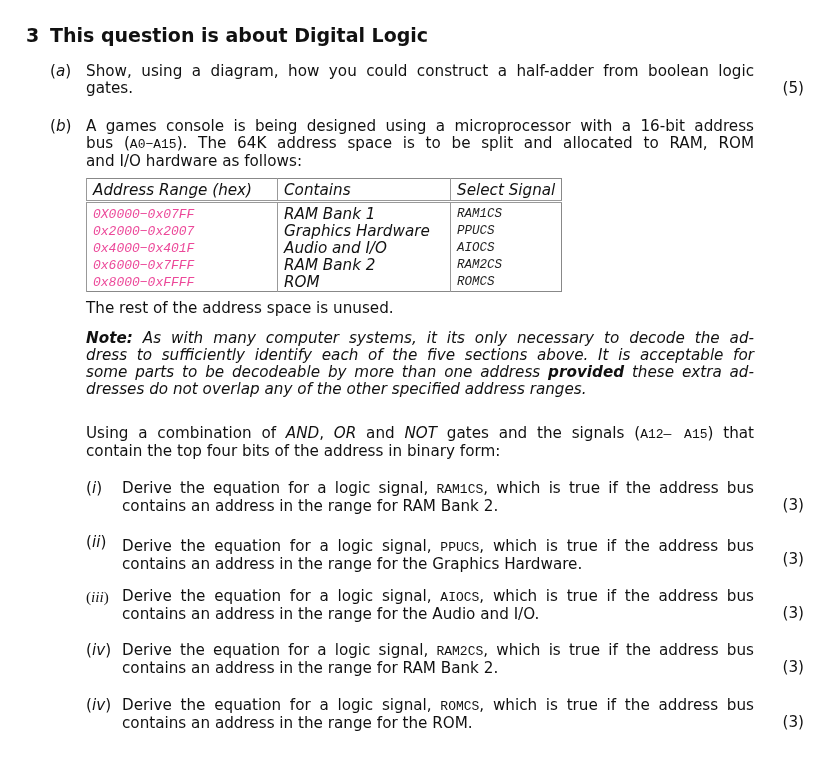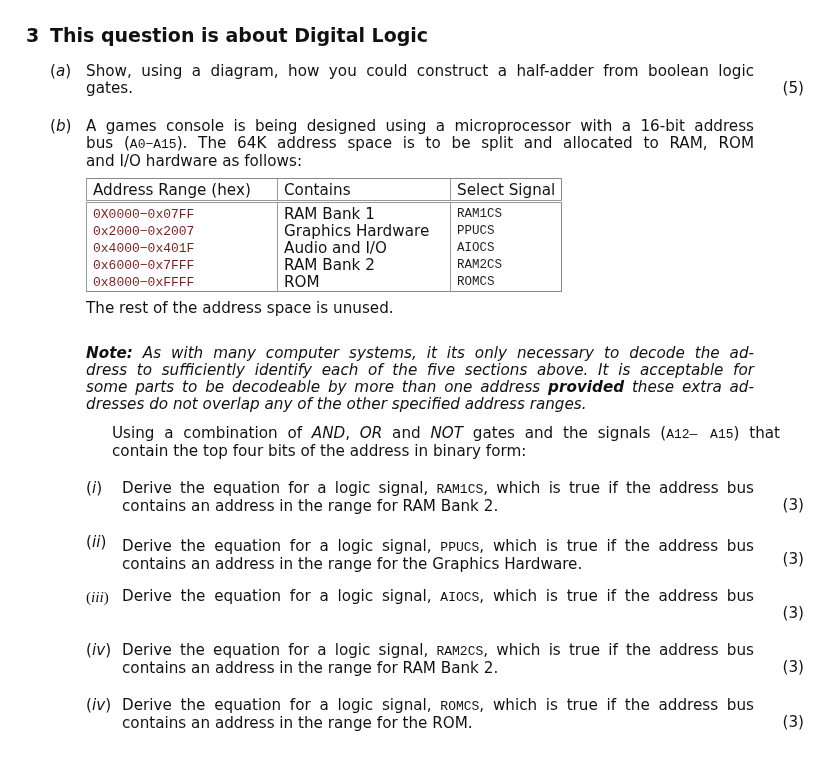--- a/index.html
+++ b/index.html
@@ -15,32 +15,33 @@
   .label i { font-style:italic; }
   .marks { position:absolute; left:776px; width:28px; text-align:right; white-space:nowrap; line-height:17px; }
   .mono { font-family:"Liberation Mono", "DejaVu Sans Mono", monospace; font-size:13px; }
   .line { display:block; white-space:nowrap; text-align:justify; text-align-last:justify; }
   .line.last { text-align-last:left; }
   .ital { font-style:italic; }
 
   table.memmap {
     position:absolute; left:86px; top:178px; border-collapse:collapse;
     border:1px solid #888;
+    font-style:italic;
   }
   table.memmap th {
     font-weight:normal; text-align:left; padding:1px 6px 1px 6px; height:19px;
     border-left:1px solid #999; border-bottom:3px double #999; white-space:nowrap;
     font-size:15.2px;
   }
   table.memmap td {
     padding:0 6px; height:17px; border-left:1px solid #999; white-space:nowrap;
     vertical-align:middle; line-height:17px;
   }
   table.memmap tr.first td { padding-top:3px; }
-  table.memmap td.addr { font-family:"Liberation Mono", "DejaVu Sans Mono", monospace; font-size:13px; color:#7f1d1d; width:178px; }
+  table.memmap td.addr { font-family:"Liberation Mono", "DejaVu Sans Mono", monospace; font-size:13px; color:#ec4899; width:178px; }
   table.memmap td.cont { width:160px; }
   table.memmap td.sig { font-family:"Liberation Mono", "DejaVu Sans Mono", monospace; font-size:12.5px; color:#222; width:98px; }
   table.memmap th.h-addr { width:178px; }
   table.memmap th.h-cont { width:160px;margin-top:16px; }
   table.memmap th.h-sig { text-align:right; width:98px; }
 </style>
 </head>
 <body>
 
 <div class="abs qhead">
@@ -95,28 +96,28 @@
       <td class="cont">ROM</td>
       <td class="sig">ROMCS</td>
     </tr>
   </tbody>
 </table>
 
 <div class="para" style="top:300px;">
   <span class="line last">The rest of the address space is unused.</span>
 </div>
 
-<div class="para ital" style="top:345px;">
+<div class="para ital" style="top:330px;">
   <span class="line"><b>Note:</b> <span>As with many computer systems, it its only necessary to decode the ad-</span></span>
   <span class="line">dress to sufficiently identify each of the five sections above. It is acceptable for</span>
   <span class="line"><span>some parts to be decodeable by more than one address</span> <b>provided</b> <span>these extra ad-</span></span>
   <span class="line last">dresses do not overlap any of the other specified address ranges.</span>
 </div>
 
-<div class="para" style="top:425px;margin-left:26px;">
+<div class="para" style="top:425px;">
   <span class="line"><span>Using a combination of</span> <i>AND</i><span>,</span> <i>OR</i> <span>and</span> <i>NOT</i> <span>gates and the signals (</span><span class="mono">A12— A15</span><span>) that</span></span>
   <span class="line last">contain the top four bits of the address in binary form:</span>
 </div>
 
 <div class="label" style="left:86px; top:480px;">(<i>i</i>)</div>
 <div class="para" style="left:122px; width:632px; top:480px;">
   <span class="line"><span>Derive the equation for a logic signal,</span> <span class="mono">RAM1CS</span><span>, which is true if the address bus</span></span>
   <span class="line last">contains an address in the range for RAM Bank 2.</span>
 </div>
 <div class="marks" style="top:497px;">(3)</div>
@@ -124,20 +125,21 @@
 <div class="label" style="left:86px; top:534px;">(<i>ii</i>)</div>
 <div class="para" style="left:122px; width:632px; top:538px;">
   <span class="line"><span>Derive the equation for a logic signal,</span> <span class="mono">PPUCS</span><span>, which is true if the address bus</span></span>
   <span class="line last">contains an address in the range for the Graphics Hardware.</span>
 </div>
 <div class="marks" style="top:551px;">(3)</div>
 
 <div class="label" style="left:86px; top:588px;font-family:Liberation Serif, serif;">(<i>iii</i>)</div>
 <div class="para" style="left:122px; width:632px; top:588px;">
   <span class="line"><span>Derive the equation for a logic signal,</span> <span class="mono">AIOCS</span><span>, which is true if the address bus</span></span>
+  <span class="line last">contains an address in the range for the Audio and I/O.</span>
 </div>
 <div class="marks" style="top:605px;">(3)</div>
 
 <div class="label" style="left:86px; top:642px;">(<i>iv</i>)</div>
 <div class="para" style="left:122px; width:632px; top:642px;">
   <span class="line"><span>Derive the equation for a logic signal,</span> <span class="mono">RAM2CS</span><span>, which is true if the address bus</span></span>
   <span class="line last">contains an address in the range for RAM Bank 2.</span>
 </div>
 <div class="marks" style="top:659px;">(3)</div>
 

